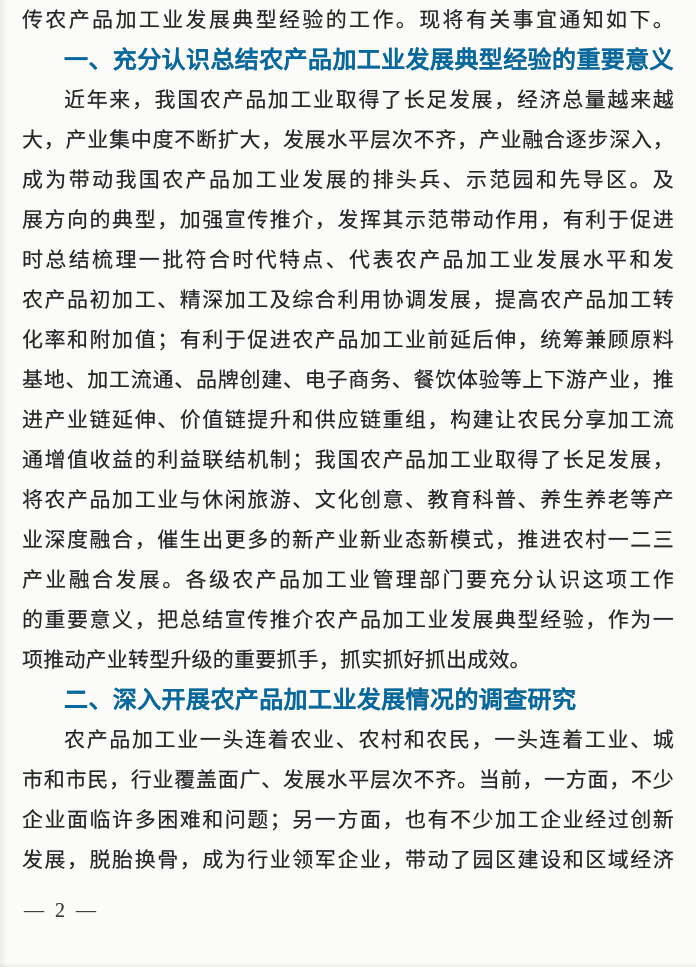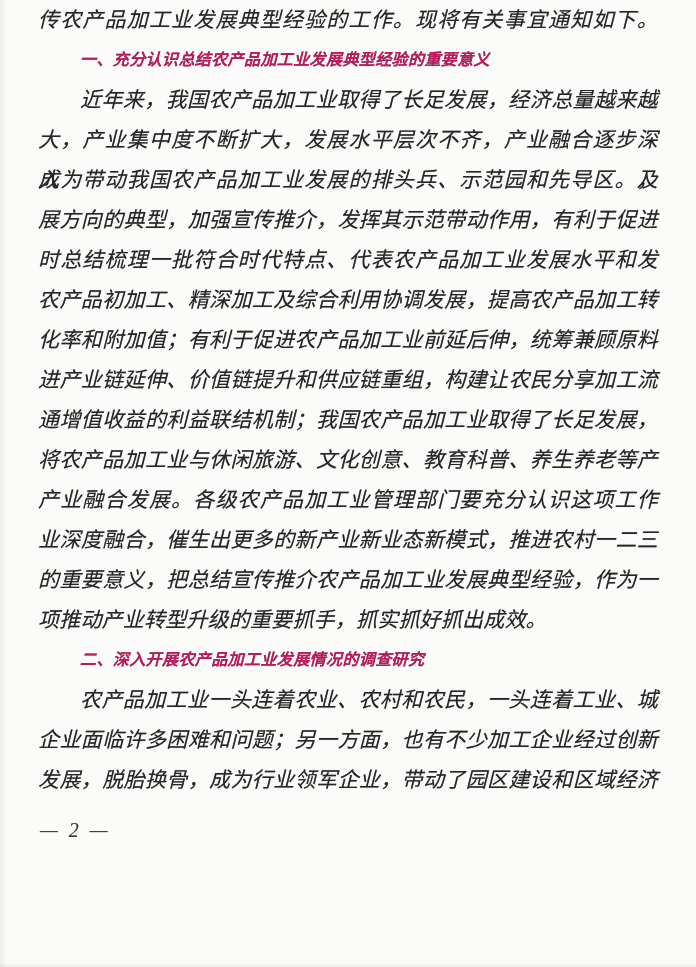--- a/index.html
+++ b/index.html
@@ -10,23 +10,22 @@
     width: 696px;
     height: 967px;
     background: #fbfbf9;
     overflow: hidden;
   }
   .page {
     position: relative;
     width: 696px;
     height: 967px;
     box-sizing: border-box;
-    padding: 0 38px;
+    padding: 0 22px;
     color: #262626;
-    font-style: italic;
   }
   
   .page::before {
     content: "";
     position: absolute;
     left: 0; top: 0; bottom: 0;
     width: 8px;
     background: linear-gradient(to right, rgba(60,60,60,0.07), rgba(60,60,60,0));
     pointer-events: none;
   }
@@ -52,24 +51,24 @@
     text-align-last: justify;
   }
   .indent {
     text-indent: 42px;
   }
   .heading {
     height: 40px;
     line-height: 40px;
     font-family: "Liberation Sans", "DejaVu Sans", sans-serif;
     font-weight: bold;
-    font-size: 16px;
+    font-size: 24px;
     letter-spacing: 0.4px;
     text-indent: 42px;
-    color: #be185d;
+    color: #0369a1;
     text-shadow: 0 0 0.5px rgba(20,20,20,0.5);
   }
   .pagenum {
     margin-top: 10px;
     height: 40px;
     line-height: 40px;
     font-family: "Liberation Serif", "DejaVu Serif", serif;
     font-size: 20px;
     letter-spacing: 3px;
     color: #3a3a3a;
@@ -84,25 +83,27 @@
 <div class="page">
   <div class="line full">传农产品加工业发展典型经验的工作。现将有关事宜通知如下。</div>
   <div class="heading">一、充分认识总结农产品加工业发展典型经验的重要意义</div>
   <div class="line full indent">近年来，我国农产品加工业取得了长足发展，经济总量越来越</div>
   <div class="line full">大，产业集中度不断扩大，发展水平层次不齐，产业融合逐步深入，</div>
   <div class="line full">成为带动我国农产品加工业发展的排头兵、示范园和先导区。及</div>
   <div class="line full">展方向的典型，加强宣传推介，发挥其示范带动作用，有利于促进</div>
   <div class="line full">时总结梳理一批符合时代特点、代表农产品加工业发展水平和发</div>
   <div class="line full">农产品初加工、精深加工及综合利用协调发展，提高农产品加工转</div>
   <div class="line full">化率和附加值；有利于促进农产品加工业前延后伸，统筹兼顾原料</div>
+  <div class="line full">基地、加工流通、品牌创建、电子商务、餐饮体验等上下游产业，推</div>
   <div class="line full">进产业链延伸、价值链提升和供应链重组，构建让农民分享加工流</div>
   <div class="line full">通增值收益的利益联结机制；我国农产品加工业取得了长足发展，</div>
   <div class="line full">将农产品加工业与休闲旅游、文化创意、教育科普、养生养老等产</div>
+  <div class="line full">业深度融合，催生出更多的新产业新业态新模式，推进农村一二三</div>
   <div class="line full">产业融合发展。各级农产品加工业管理部门要充分认识这项工作</div>
-  <div class="line full">业深度融合，催生出更多的新产业新业态新模式，推进农村一二三</div>
   <div class="line full">的重要意义，把总结宣传推介农产品加工业发展典型经验，作为一</div>
   <div class="line">项推动产业转型升级的重要抓手，抓实抓好抓出成效。</div>
   <div class="heading">二、深入开展农产品加工业发展情况的调查研究</div>
   <div class="line full indent">农产品加工业一头连着农业、农村和农民，一头连着工业、城</div>
+  <div class="line full">市和市民，行业覆盖面广、发展水平层次不齐。当前，一方面，不少</div>
   <div class="line full">企业面临许多困难和问题；另一方面，也有不少加工企业经过创新</div>
   <div class="line full">发展，脱胎换骨，成为行业领军企业，带动了园区建设和区域经济</div>
   <div class="pagenum">— 2 —</div>
 </div>
 
 </body></html>

